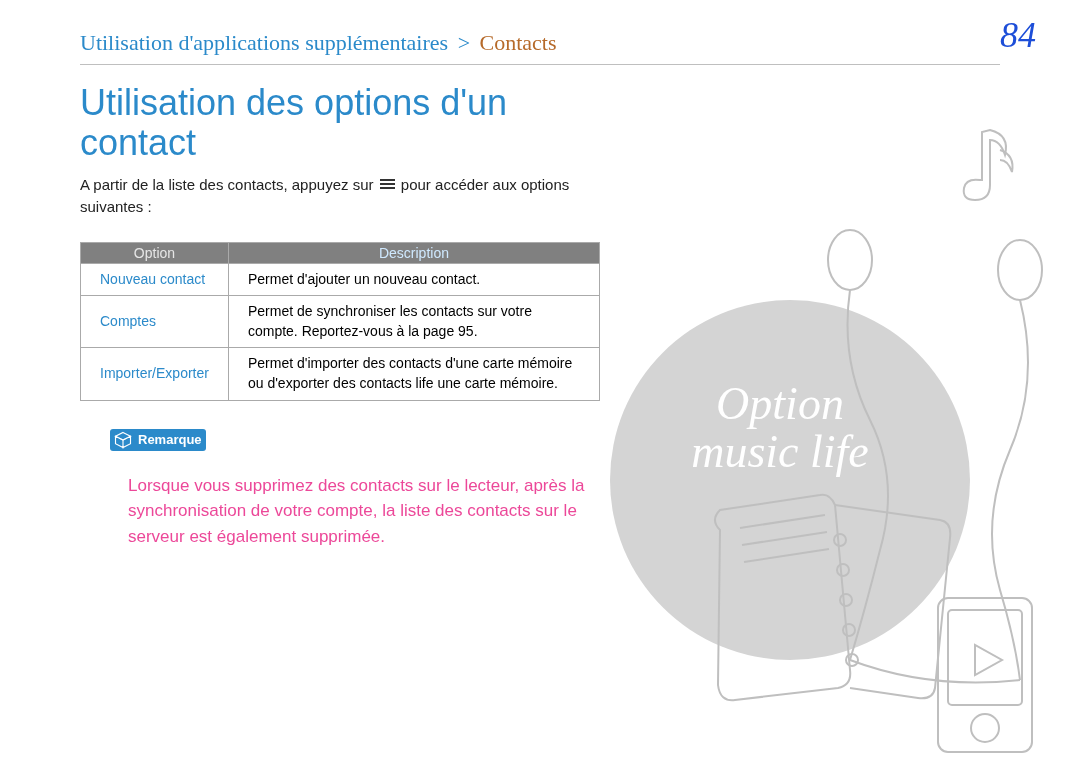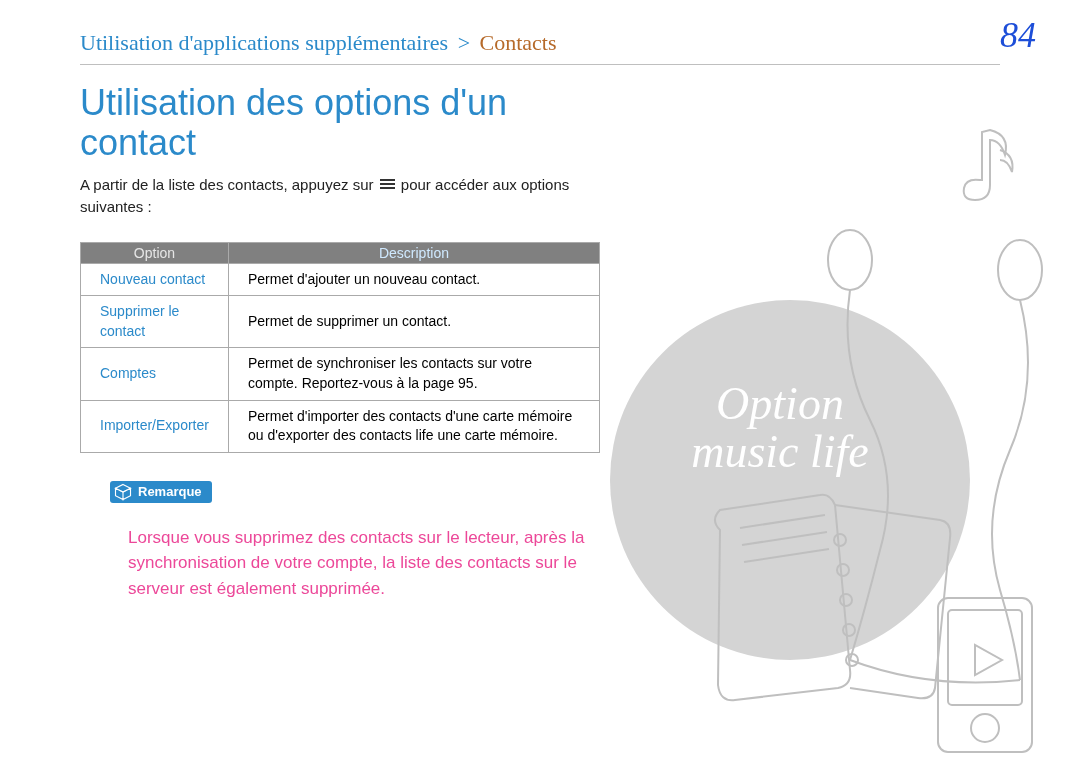--- a/index.html
+++ b/index.html
@@ -95,21 +95,21 @@
     }
     table.options td.opt { color: #2b8aca; }
     .note-wrap { margin-top: 28px; padding: 0 10px 0 30px; }
     .note-badge {
       display: inline-flex;
       align-items: center;
       gap: 6px;
       background: #2b8aca;
       color: #fff;
       border-radius: 3px;
-      padding: 2px 10px 2px 4px;
+      padding: 2px 4px 2px 4px;
       font-size: 13px;
       font-weight: 600;
     }
     .note-cube {
       width: 18px;
       height: 18px;
       display: inline-block;
     }
     .note-text {
       margin-top: 20px;
@@ -181,24 +181,20 @@
       <thead>
         <tr>
           <th class="col-option">Option</th>
           <th class="col-desc">Description</th>
         </tr>
       </thead>
       <tbody>
         <tr>
           <td class="opt">Nouveau contact</td>
           <td>Permet d'ajouter un nouveau contact.</td>
-        </tr>
-        <tr>
-          <td class="opt">Supprimer le contact</td>
-          <td>Permet de supprimer un contact.</td>
         </tr>
         <tr>
           <td class="opt">Comptes</td>
           <td>Permet de synchroniser les contacts sur votre compte. Reportez-vous à la page 95.</td>
         </tr>
         <tr>
           <td class="opt">Importer/Exporter</td>
           <td>Permet d'importer des contacts d'une carte mémoire ou d'exporter des contacts life une carte mémoire.</td>
         </tr>
       </tbody>

